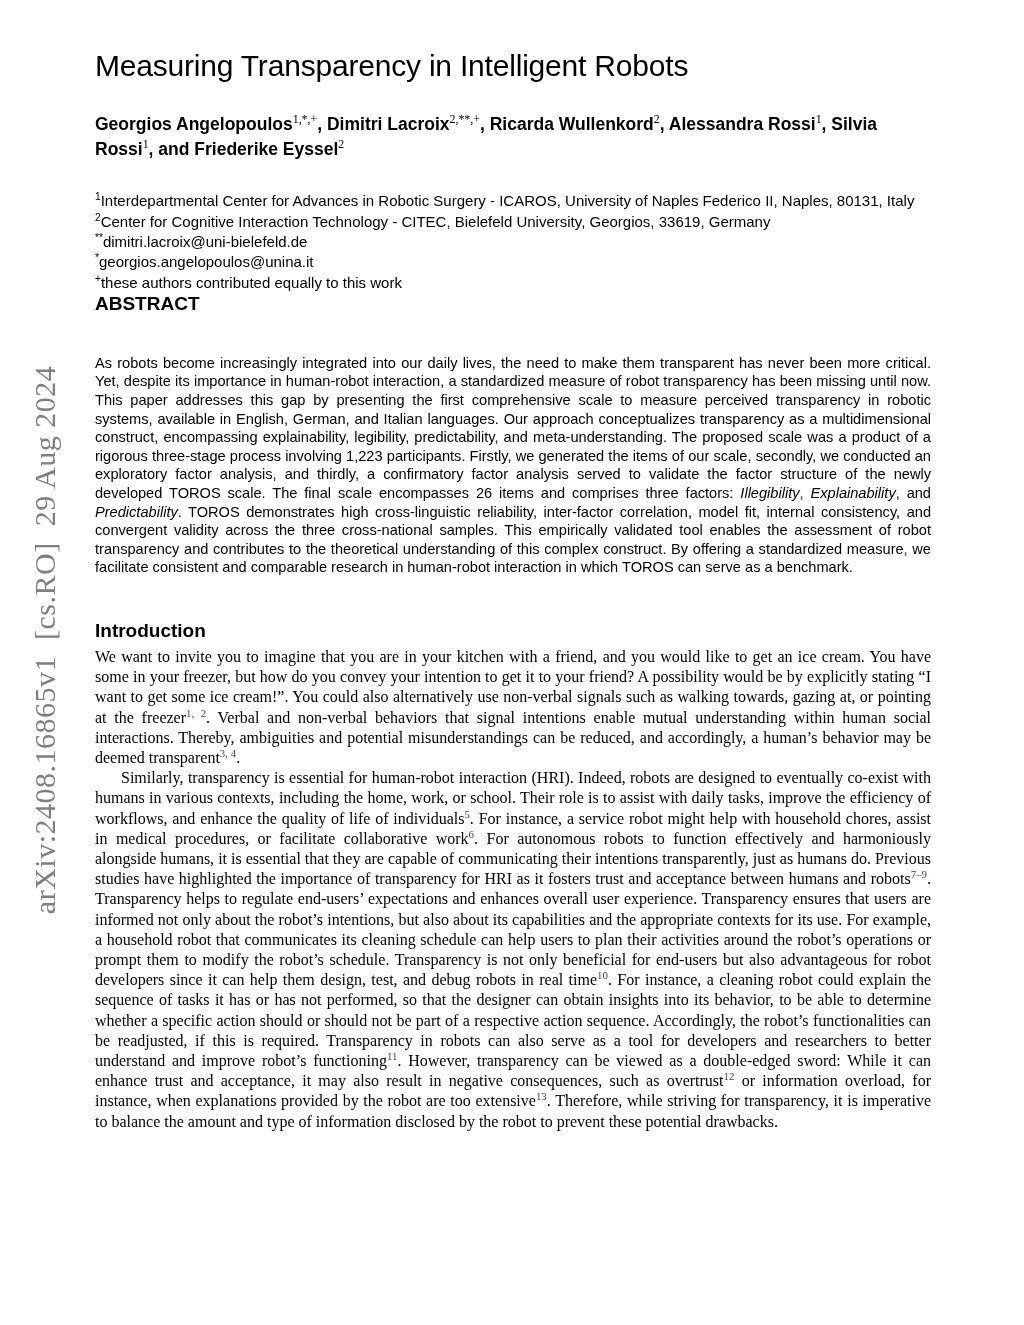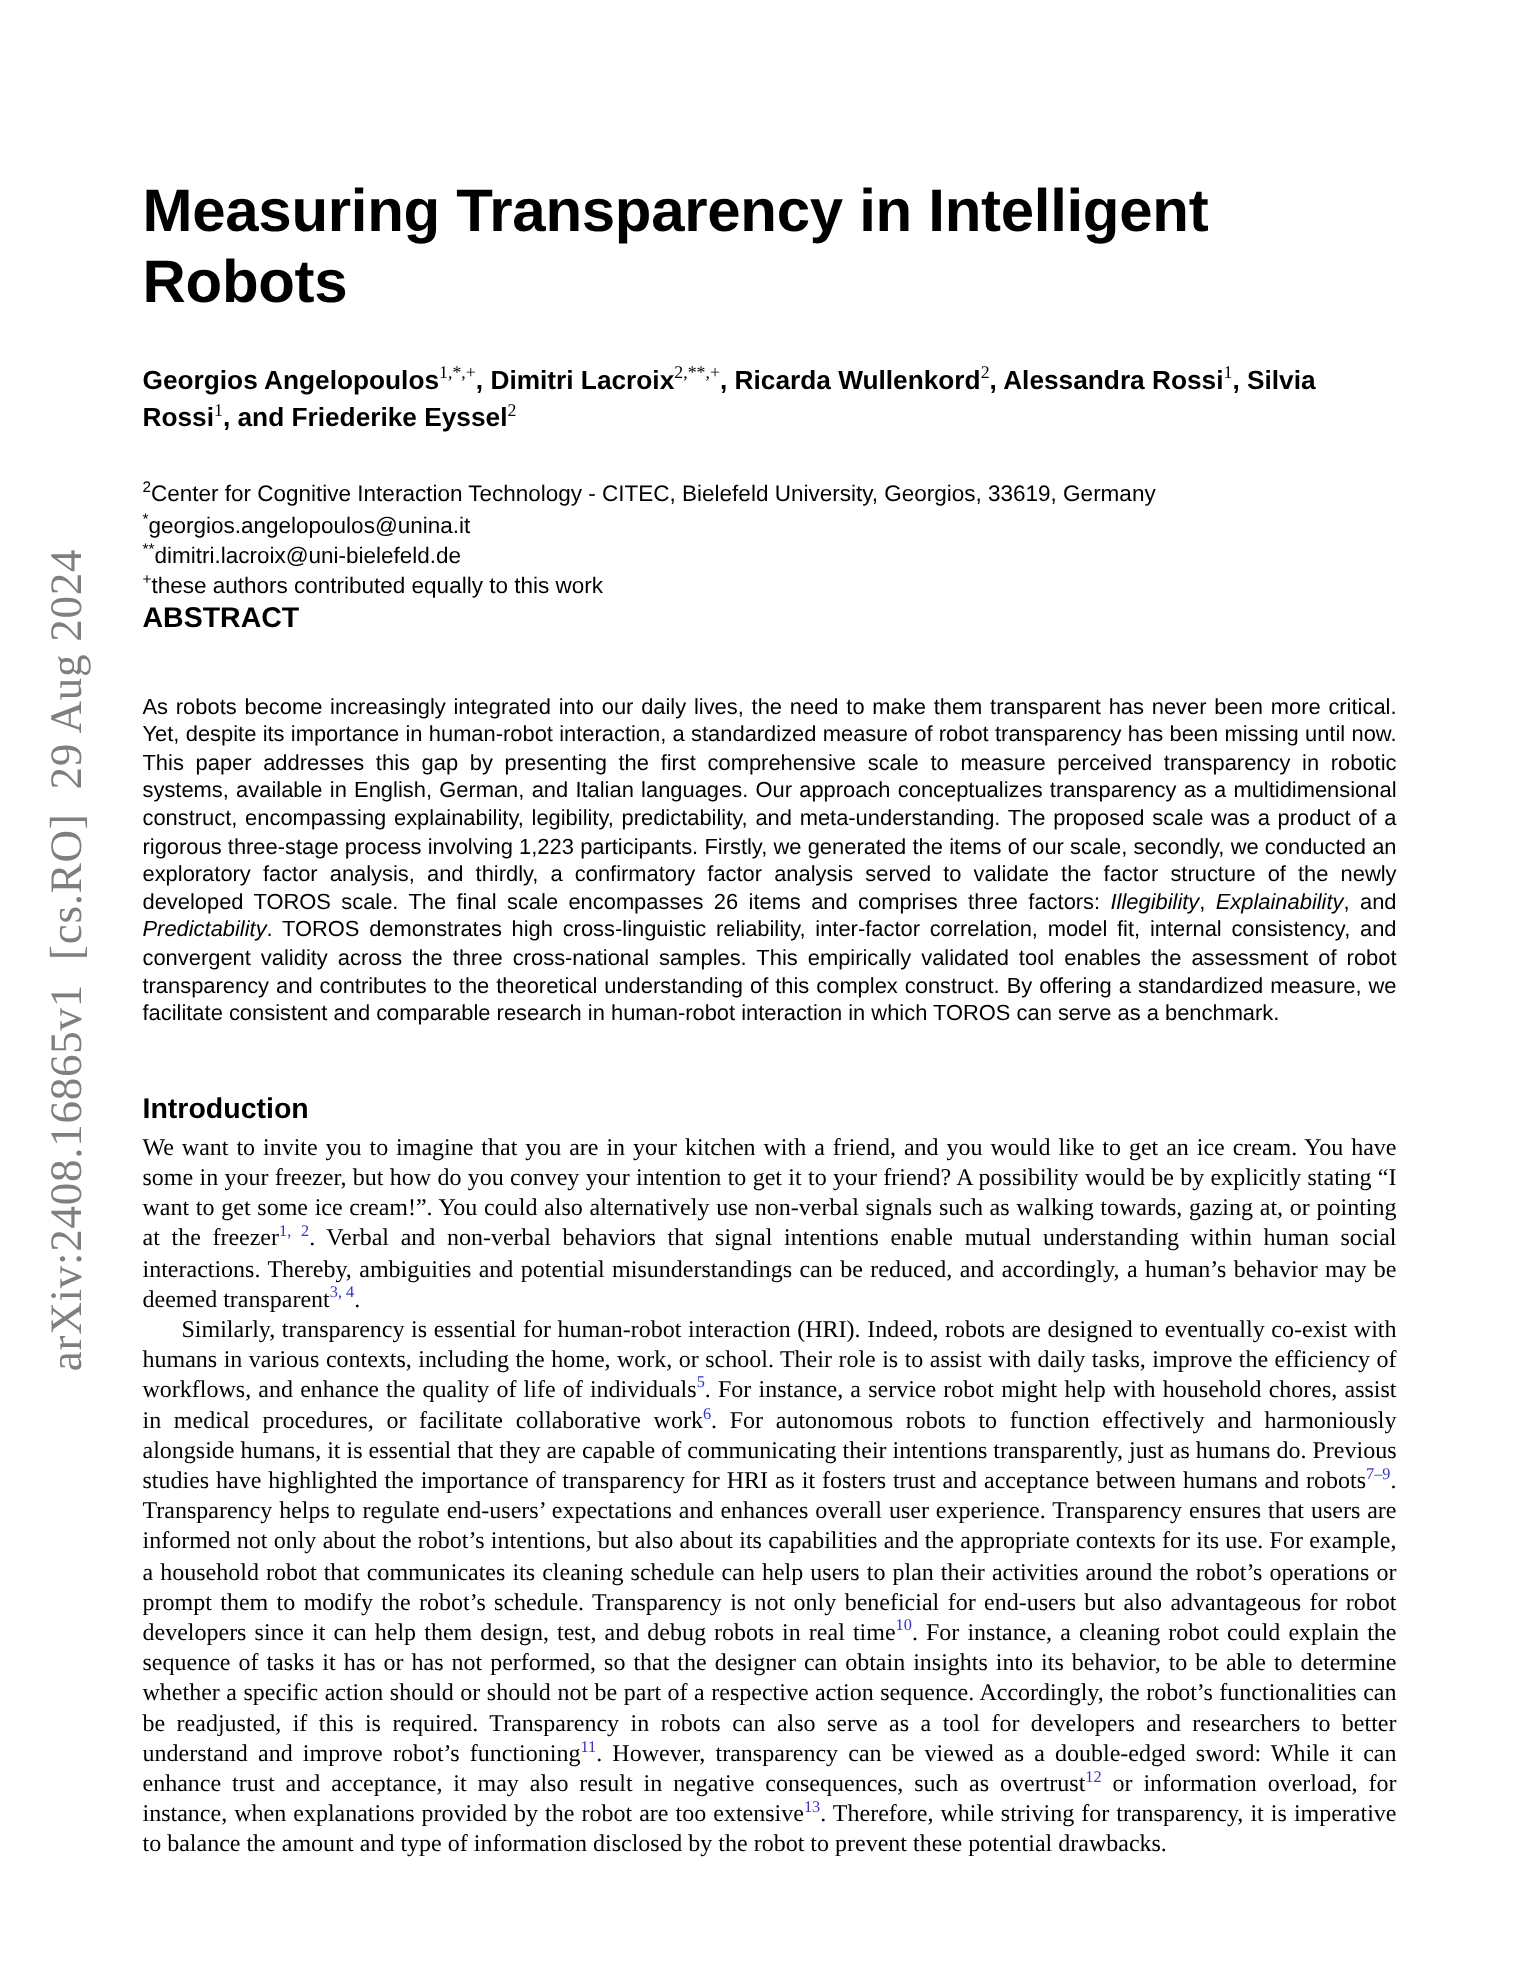--- a/index.html
+++ b/index.html
@@ -29,24 +29,24 @@
   }
 
   .content {
     position: absolute;
     left: 95px; top: 0;
     width: 836px;
     font-family: "Liberation Sans", sans-serif;
   }
 
   .paper-title {
-    margin-top: 118px;
+    margin-top: 48px;
     font-family: "Liberation Sans", sans-serif;
-    font-weight: bold;
-    font-size: 40px;
+    font-weight: normal;
+    font-size: 30px;
     line-height: 1.18;
     letter-spacing: -0.2px;
   }
 
   .authors {
     margin-top: 29px;
     font-weight: bold;
     font-size: 17.5px;
     line-height: 25px;
   }
@@ -108,26 +108,27 @@
   <div class="watermark">arXiv:2408.16865v1  [cs.RO]  29 Aug 2024</div>
 
   <div class="content">
 
     <h1 class="paper-title">Measuring Transparency in Intelligent Robots</h1>
 
     <div class="authors"><span>Georgios Angelopoulos</span><sup class="sup">1,*,+</sup><span>, Dimitri Lacroix</span><sup class="sup">2,**,+</sup><span>, Ricarda Wullenkord</span><sup class="sup">2</sup><span>, Alessandra Rossi</span><sup class="sup">1</sup><span>, Silvia Rossi</span><sup class="sup">1</sup><span>, and Friederike Eyssel</span><sup class="sup">2</sup></div>
 
     <div class="affiliations">
 
+        <div><sup>1</sup><span>Interdepartmental Center for Advances in Robotic Surgery - ICAROS, University of Naples Federico II, Naples, 80131, Italy</span></div>
 
         <div><sup>2</sup><span>Center for Cognitive Interaction Technology - CITEC, Bielefeld University, Georgios, 33619, Germany</span></div>
 
+        <div><sup>**</sup><span>dimitri.lacroix@uni-bielefeld.de</span></div>
+
         <div><sup>*</sup><span>georgios.angelopoulos@unina.it</span></div>
-
-        <div><sup>**</sup><span>dimitri.lacroix@uni-bielefeld.de</span></div>
 
         <div><sup>+</sup><span>these authors contributed equally to this work</span></div>
       </div>
 
     <h2 class="section-heading abstract-heading">ABSTRACT</h2>
 
     <div class="abstract-text"><span>As robots become increasingly integrated into our daily lives, the need to make them transparent has never been more critical. Yet, despite its importance in human-robot interaction, a standardized measure of robot transparency has been missing until now. This paper addresses this gap by presenting the first comprehensive scale to measure perceived transparency in robotic systems, available in English, German, and Italian languages. Our approach conceptualizes transparency as a multidimensional construct, encompassing explainability, legibility, predictability, and meta-understanding. The proposed scale was a product of a rigorous three-stage process involving 1,223 participants. Firstly, we generated the items of our scale, secondly, we conducted an exploratory factor analysis, and thirdly, a confirmatory factor analysis served to validate the factor structure of the newly developed TOROS scale. The final scale encompasses 26 items and comprises three factors: </span><i>Illegibility</i><span>, </span><i>Explainability</i><span>, and </span><i>Predictability</i><span>. TOROS demonstrates high cross-linguistic reliability, inter-factor correlation, model fit, internal consistency, and convergent validity across the three cross-national samples. This empirically validated tool enables the assessment of robot transparency and contributes to the theoretical understanding of this complex construct. By offering a standardized measure, we facilitate consistent and comparable research in human-robot interaction in which TOROS can serve as a benchmark.</span></div>
 
     <h2 class="section-heading intro-heading">Introduction</h2>
 

